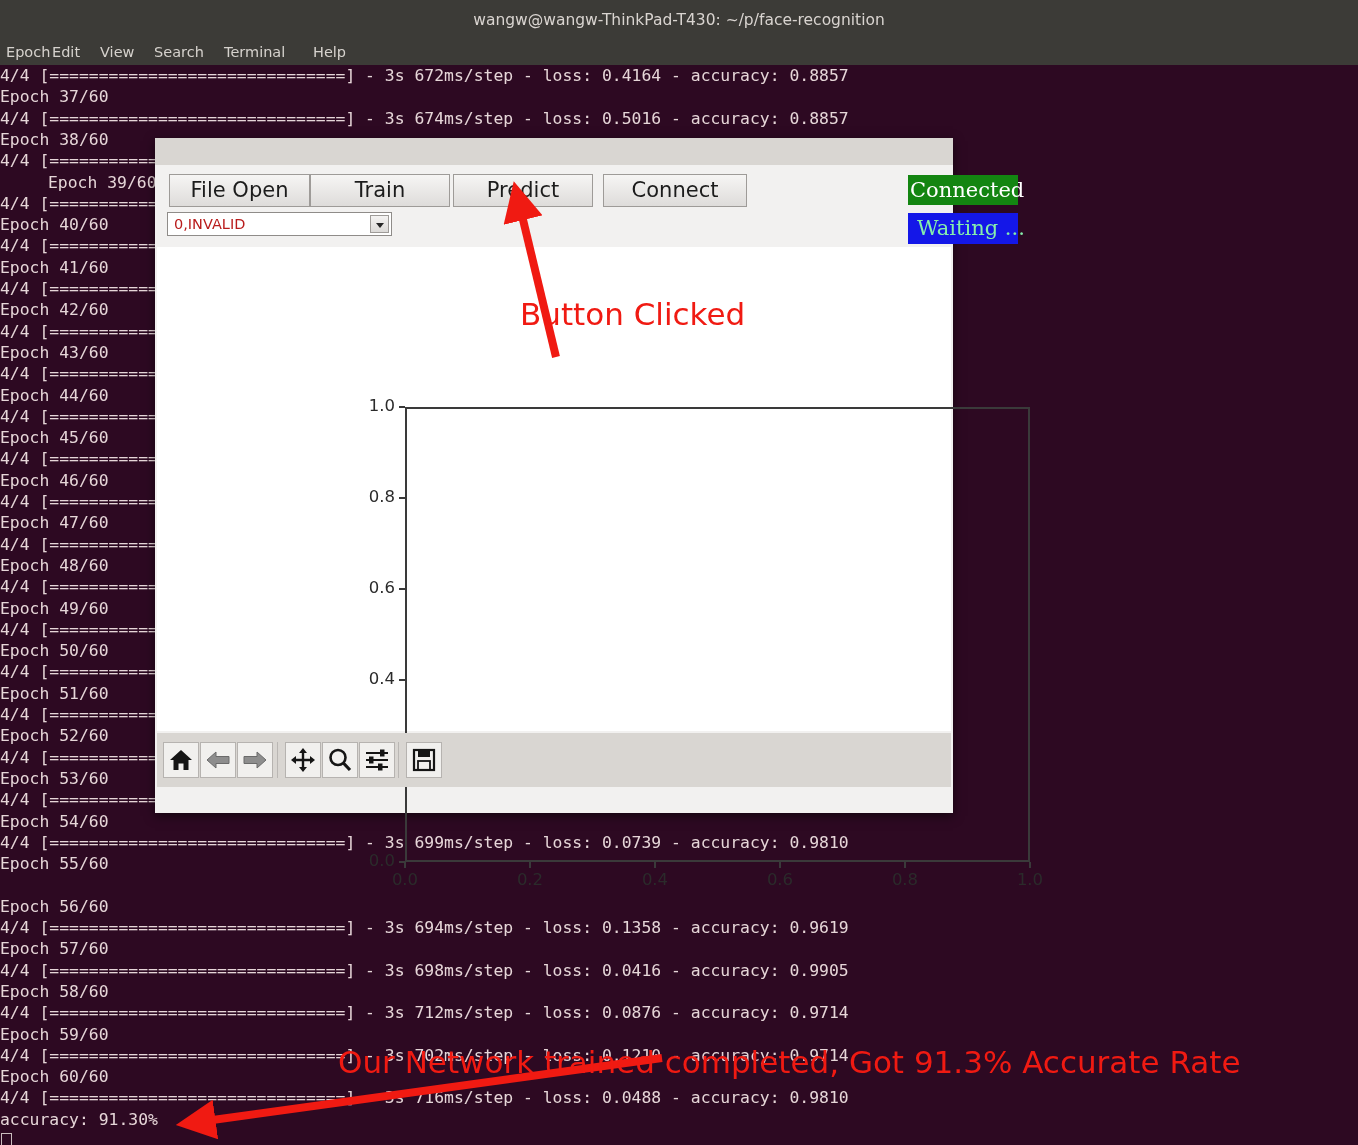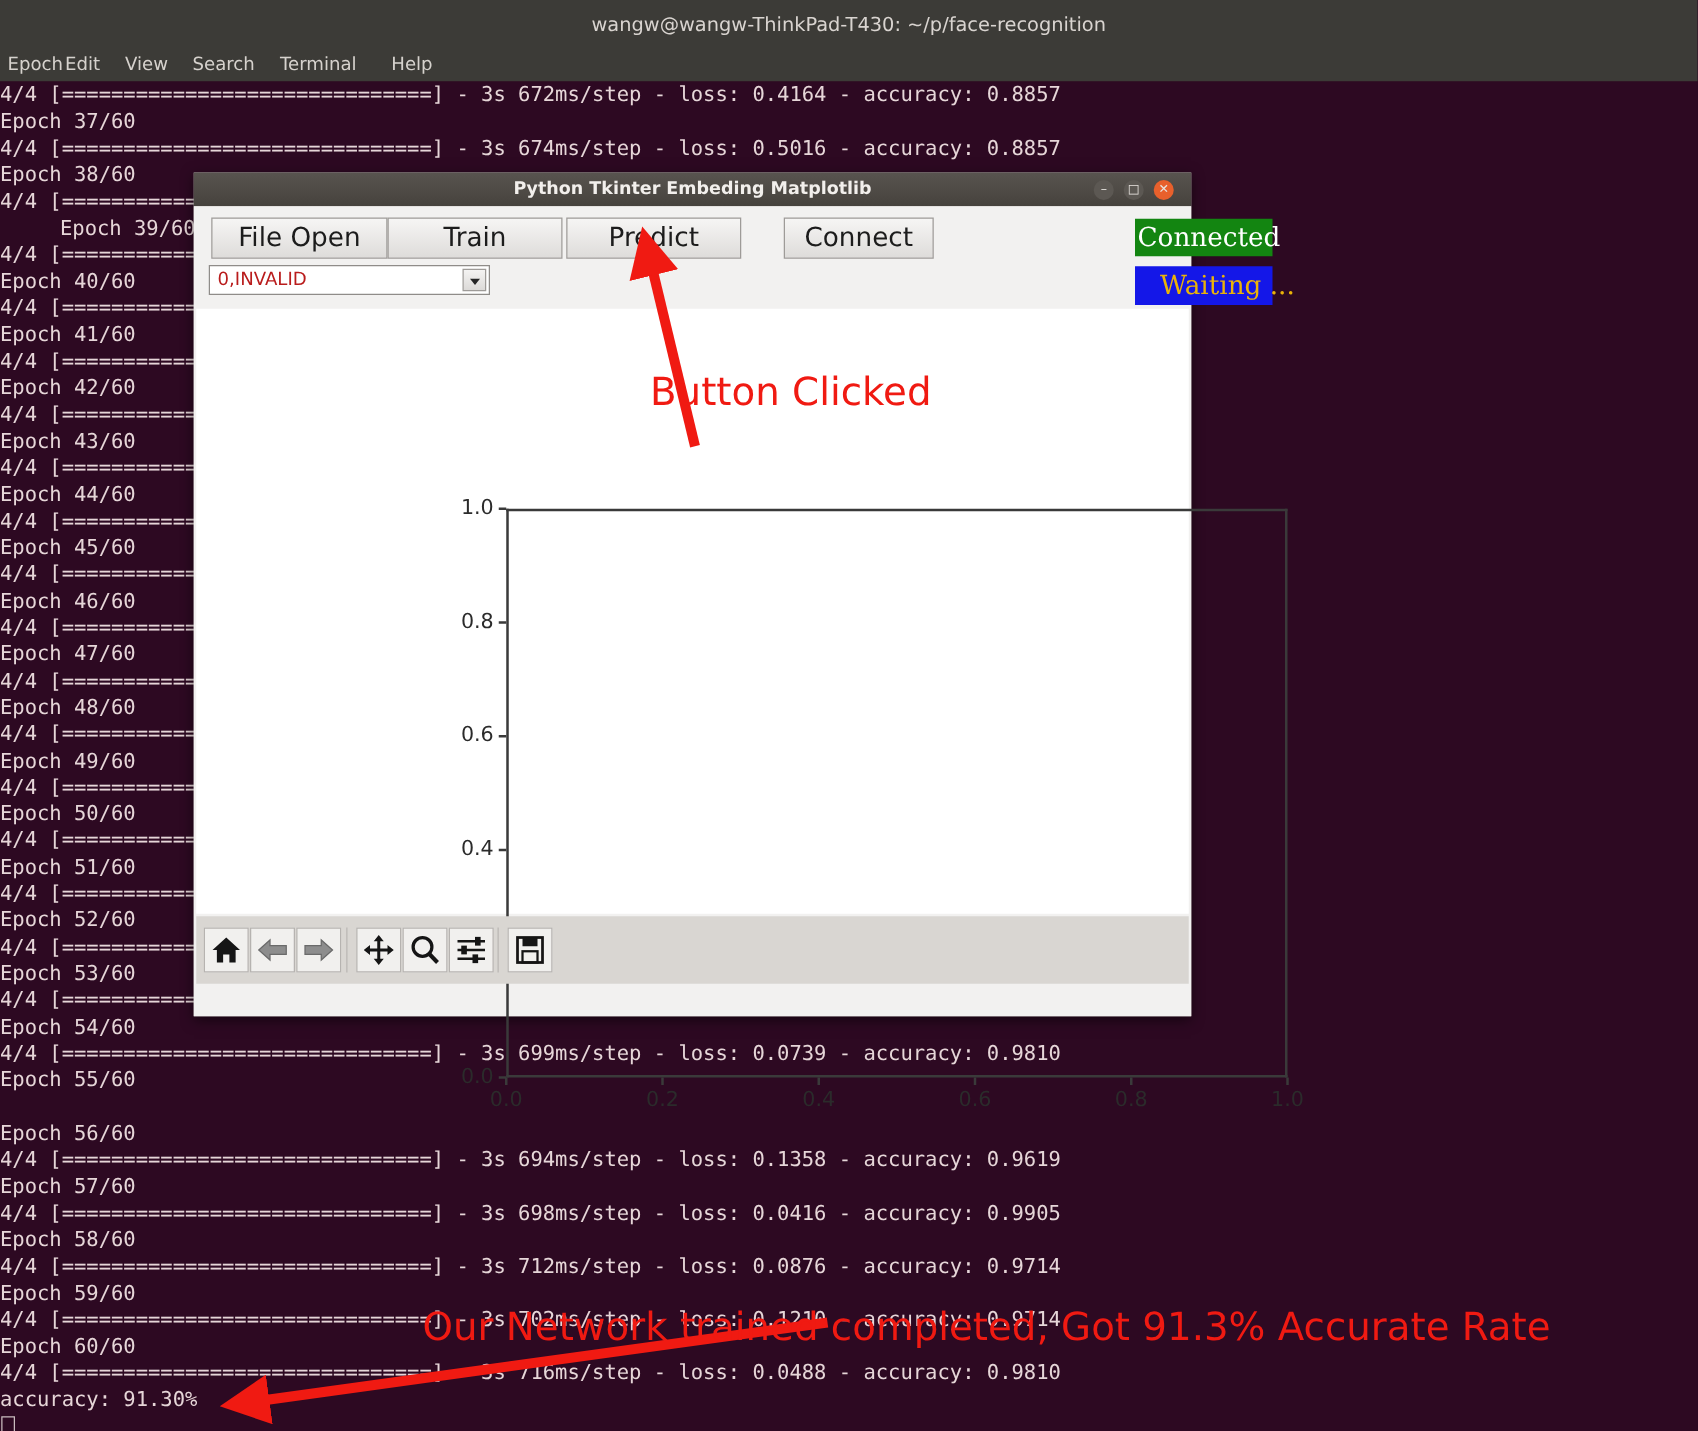--- a/index.html
+++ b/index.html
@@ -94,34 +94,34 @@
     color:#1c1c1c;
     font-family:"DejaVu Sans","Liberation Sans",sans-serif;
     font-size:21px;
     text-align:center;line-height:31px;
     box-sizing:border-box;
     cursor:pointer;
   }
   #btn-fileopen{left:14px;width:141px;}
   #btn-train{left:155px;width:140px;}
   #btn-predict{left:298px;width:140px;}
-  #btn-connect{left:448px;width:120px;margin-left:24px;}
+  #btn-connect{left:448px;width:144px;}
 
   #lbl-connected{
     position:absolute;left:753px;top:10px;width:110px;height:30px;
     background:#138511;color:#ffffff;
     font-family:"DejaVu Serif","Liberation Serif",serif;
     font-size:21px;line-height:30px;text-align:center;padding-left:2px;
     box-sizing:border-box;white-space:nowrap;
   }
   #lbl-waiting{
     position:absolute;left:753px;top:48px;width:110px;height:31px;
-    background:#1417e8;color:#eab308;
+    background:#1417e8;color:#86efac;
     font-family:"DejaVu Serif","Liberation Serif",serif;
-    font-size:21px;line-height:31px;text-align:center;padding-left:20px;
+    font-size:21px;line-height:31px;text-align:center;padding-left:9px;
     box-sizing:border-box;white-space:nowrap;
   }
 
   
   #combo{
     position:absolute;left:12px;top:47px;width:225px;height:24px;
     background:#ffffff;border:1px solid #8f8c89;box-sizing:border-box;
     cursor:pointer;
   }
   #combo .ctext{
@@ -258,32 +258,20 @@
 <div id="menubar">
     <div class="mi" style="left: 6px;">Epoch</div>
     <div class="mi" style="left: 52px;">Edit</div>
     <div class="mi" style="left: 100px;">View</div>
     <div class="mi" style="left: 154px;">Search</div>
     <div class="mi" style="left: 224px;">Terminal</div>
     <div class="mi" style="left: 313px;">Help</div>
   </div>
 
 <div id="tkwin">
-  <div id="tktitle">
-    <div class="ttxt">Python Tkinter Embeding Matplotlib</div>
-    <div class="wbtn" id="w-min">
-        <span>–</span>
-      </div>
-    <div class="wbtn" id="w-max">
-        <span>□</span>
-      </div>
-    <div class="wbtn" id="w-close">
-        <span>✕</span>
-      </div>
-  </div>
 
   <div id="tkbody">
     <div class="appbtn" id="btn-fileopen">File Open</div>
     <div class="appbtn" id="btn-train">Train</div>
     <div class="appbtn" id="btn-predict">Predict</div>
     <div class="appbtn" id="btn-connect">Connect</div>
 
     <div id="lbl-connected">Connected</div>
     <div id="lbl-waiting">Waiting ...</div>
 

